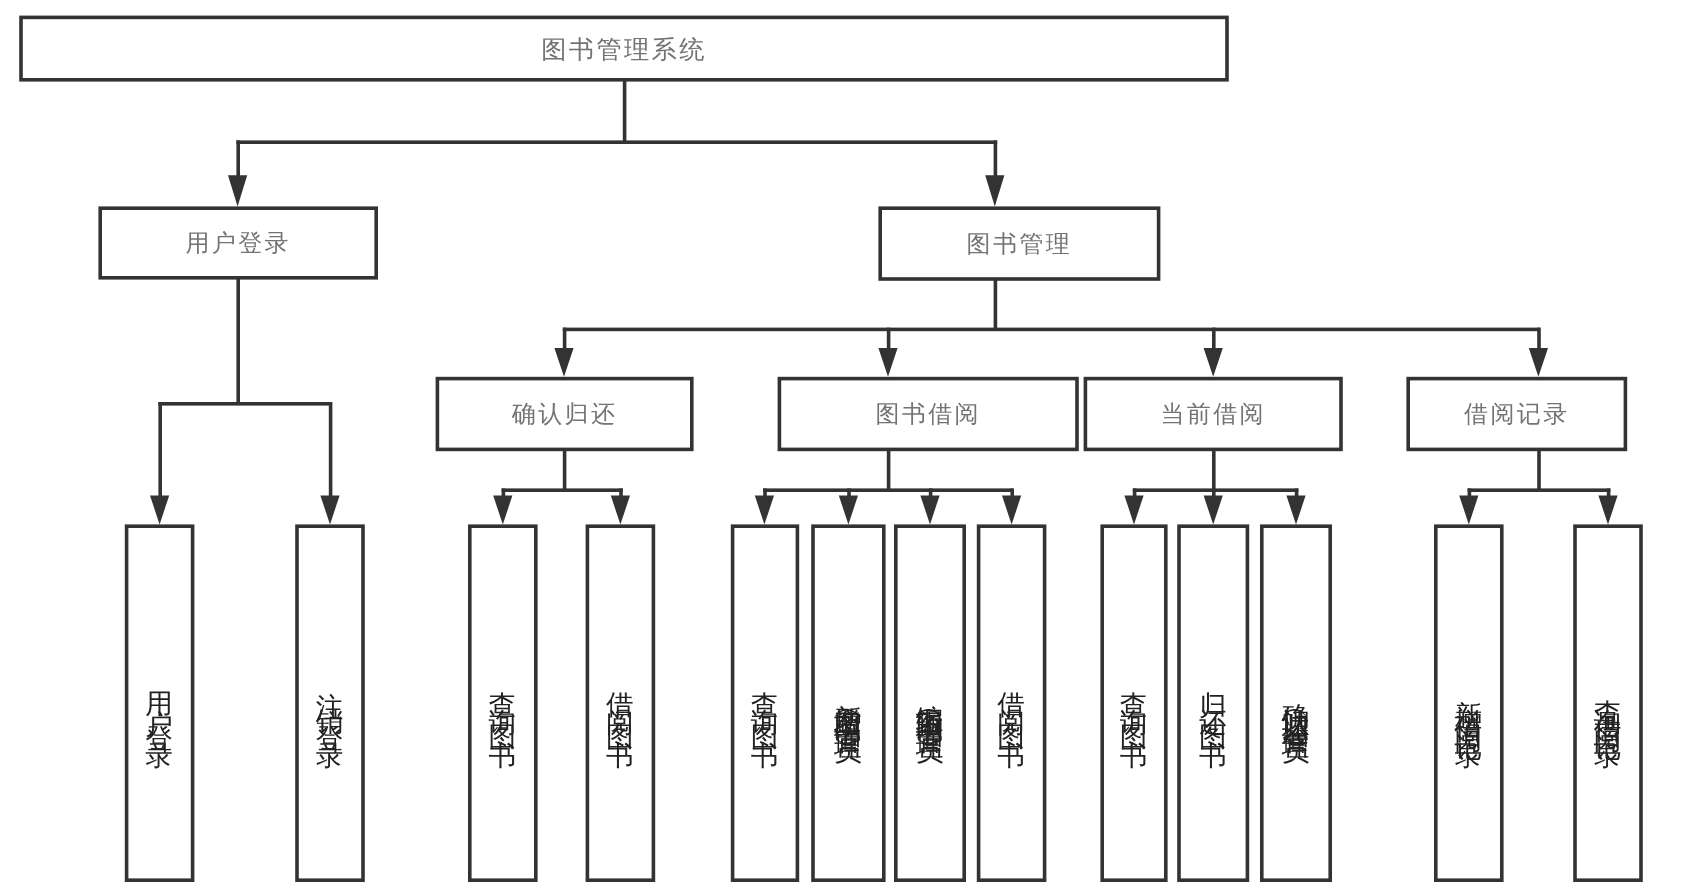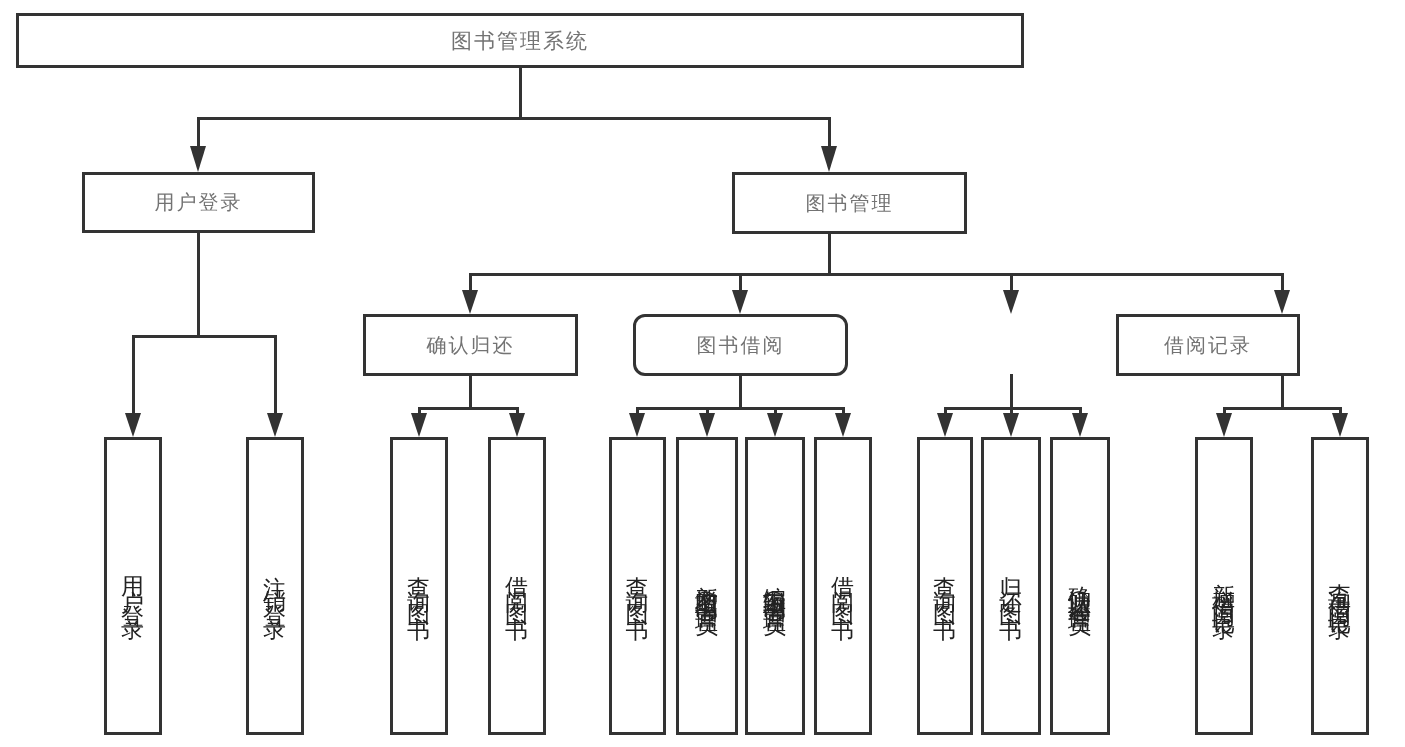--- a/index.html
+++ b/index.html
@@ -68,22 +68,23 @@
   <div class="vl" style="left:469px;top:273px;height:20px;"></div>
   <div class="vl" style="left:739px;top:273px;height:20px;"></div>
   <div class="vl" style="left:1010px;top:273px;height:20px;"></div>
   <div class="vl" style="left:1281px;top:273px;height:20px;"></div>
   <div class="ar" style="left:462px;top:290px;"></div>
   <div class="ar" style="left:732px;top:290px;"></div>
   <div class="ar" style="left:1003px;top:290px;"></div>
   <div class="ar" style="left:1274px;top:290px;"></div>
 
   <div class="bx" style="left:363px;top:314px;width:215px;height:62px;">确认归还</div>
-  <div class="bx" style="left:633px;top:314px;width:215px;height:62px;border-radius:12px;">图书借阅</div>
-  <div class="bx" style="left:1116px;top:314px;width:184px;height:62px;">借阅记录</div>
+  <div class="bx" style="left:648px;top:314px;width:251px;height:62px;">图书借阅</div>
+  <div class="bx" style="left:903px;top:314px;width:216px;height:62px;">当前借阅</div>
+  <div class="bx" style="left:1172px;top:314px;width:184px;height:62px;">借阅记录</div>
 
   <div class="vl" style="left:469px;top:374px;height:34px;"></div>
   <div class="vl" style="left:739px;top:374px;height:34px;"></div>
   <div class="vl" style="left:1010px;top:374px;height:34px;"></div>
   <div class="vl" style="left:1281px;top:374px;height:34px;"></div>
 
   <div class="hl" style="left:418px;top:407px;width:101px;"></div>
   <div class="hl" style="left:636px;top:407px;width:208px;"></div>
   <div class="hl" style="left:944px;top:407px;width:138px;"></div>
   <div class="hl" style="left:1223px;top:407px;width:119px;"></div>

